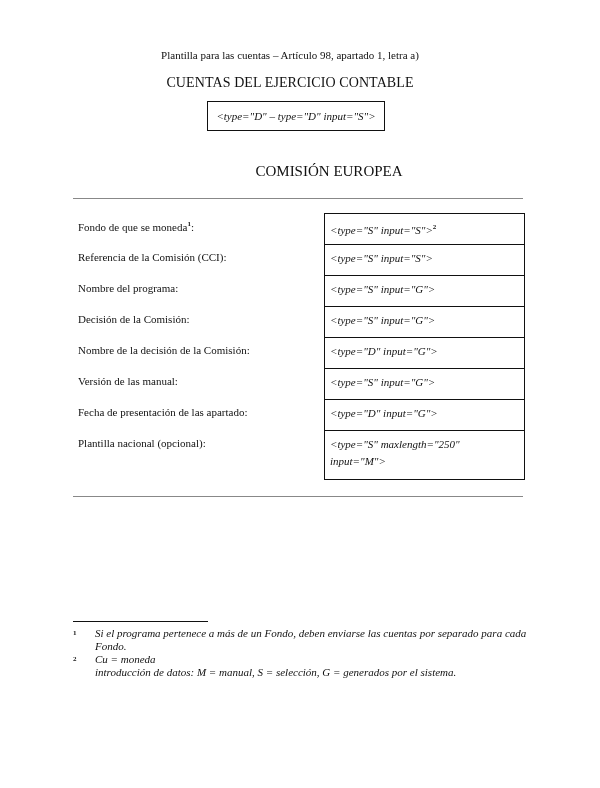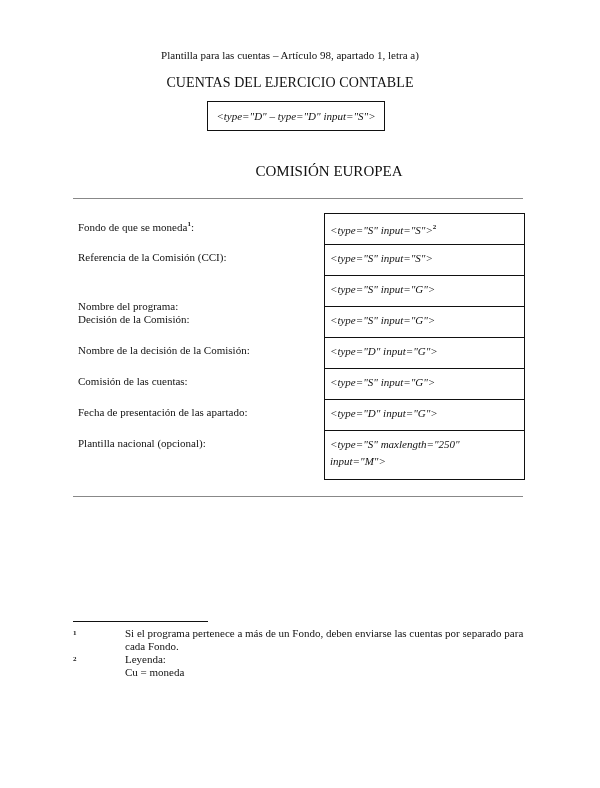--- a/index.html
+++ b/index.html
@@ -44,40 +44,40 @@
     .lsup { font-size: 7px; font-weight: bold; vertical-align: super; }
 
     .fn-rule {
       top: 621px; left: 73px; width: 135px; height: 0;
       border-top: 1.2px solid #111;
     }
     .fn {
       left: 73px; width: 460px; font-size: 11px; line-height: 12.5px;
     }
     .fn-num { position: absolute; left: 0; top: 0; font-size: 7px; font-weight: bold; }
-    .fn-body { margin-left: 52px; }
+    .fn-body { margin-left: 22px; font-style: italic; }
   </style>
 </head>
 <body>
 
 <div class="abs center title">Plantilla  para las cuentas  – Artículo  98, apartado 1, letra  a)</div>
 <div class="abs center subtitle">CUENTAS DEL EJERCICIO CONTABLE</div>
 <div class="abs period-box">
   <span>&lt;type="D" – type="D" input="S"&gt;</span>
 </div>
 <div class="abs center issuer">COMISIÓN EUROPEA</div>
 
 <div class="abs sep top"></div>
 
 <div class="abs label" style="top:220px"><span>Fondo de que se moneda</span><span class="lsup">1</span><span>:</span></div>
 <div class="abs label" style="top:251px">Referencia  de la Comisión  (CCI):</div>
-<div class="abs label" style="top:300px">Nombre del programa:</div>
+<div class="abs label" style="top:282px">Nombre del programa:</div>
 <div class="abs label" style="top:313px">Decisión  de la Comisión:</div>
 <div class="abs label" style="top:344px">Nombre de la decisión  de la Comisión:</div>
-<div class="abs label" style="top:375px">Comisión  de las cuentas:</div>
+<div class="abs label" style="top:375px">Versión  de las manual:</div>
 <div class="abs label" style="top:406px">Fecha de presentación  de las apartado:</div>
 <div class="abs label" style="top:437px">Plantilla  nacional  (opcional):</div>
 
 <div class="abs field-table">
   <div class="cell"><span>&lt;type="S" input="S"&gt;</span><sup>2</sup></div>
   <div class="cell"><span>&lt;type="S" input="S"&gt;</span></div>
   <div class="cell"><span>&lt;type="S" input="G"&gt;</span></div>
   <div class="cell"><span>&lt;type="S" input="G"&gt;</span></div>
   <div class="cell"><span>&lt;type="D" input="G"&gt;</span></div>
   <div class="cell"><span>&lt;type="S" input="G"&gt;</span></div>
@@ -93,16 +93,16 @@
 <div class="abs fn-rule"></div>
 
 <div class="abs fn" style="top:627px">
   <span class="fn-num">1</span>
   <div class="fn-body">Si el programa  pertenece  a más de un Fondo, deben enviarse  las cuentas  por separado para cada Fondo.</div>
 </div>
 
 <div class="abs fn" style="top:653px">
   <span class="fn-num">2</span>
   <div class="fn-body">
-    <div>Leyenda:</div>
     <div>Cu = moneda</div>
+    <div>introducción  de datos: M = manual,  S = selección,  G = generados  por el sistema.</div>
   </div>
 </div>
 
 </body></html>

